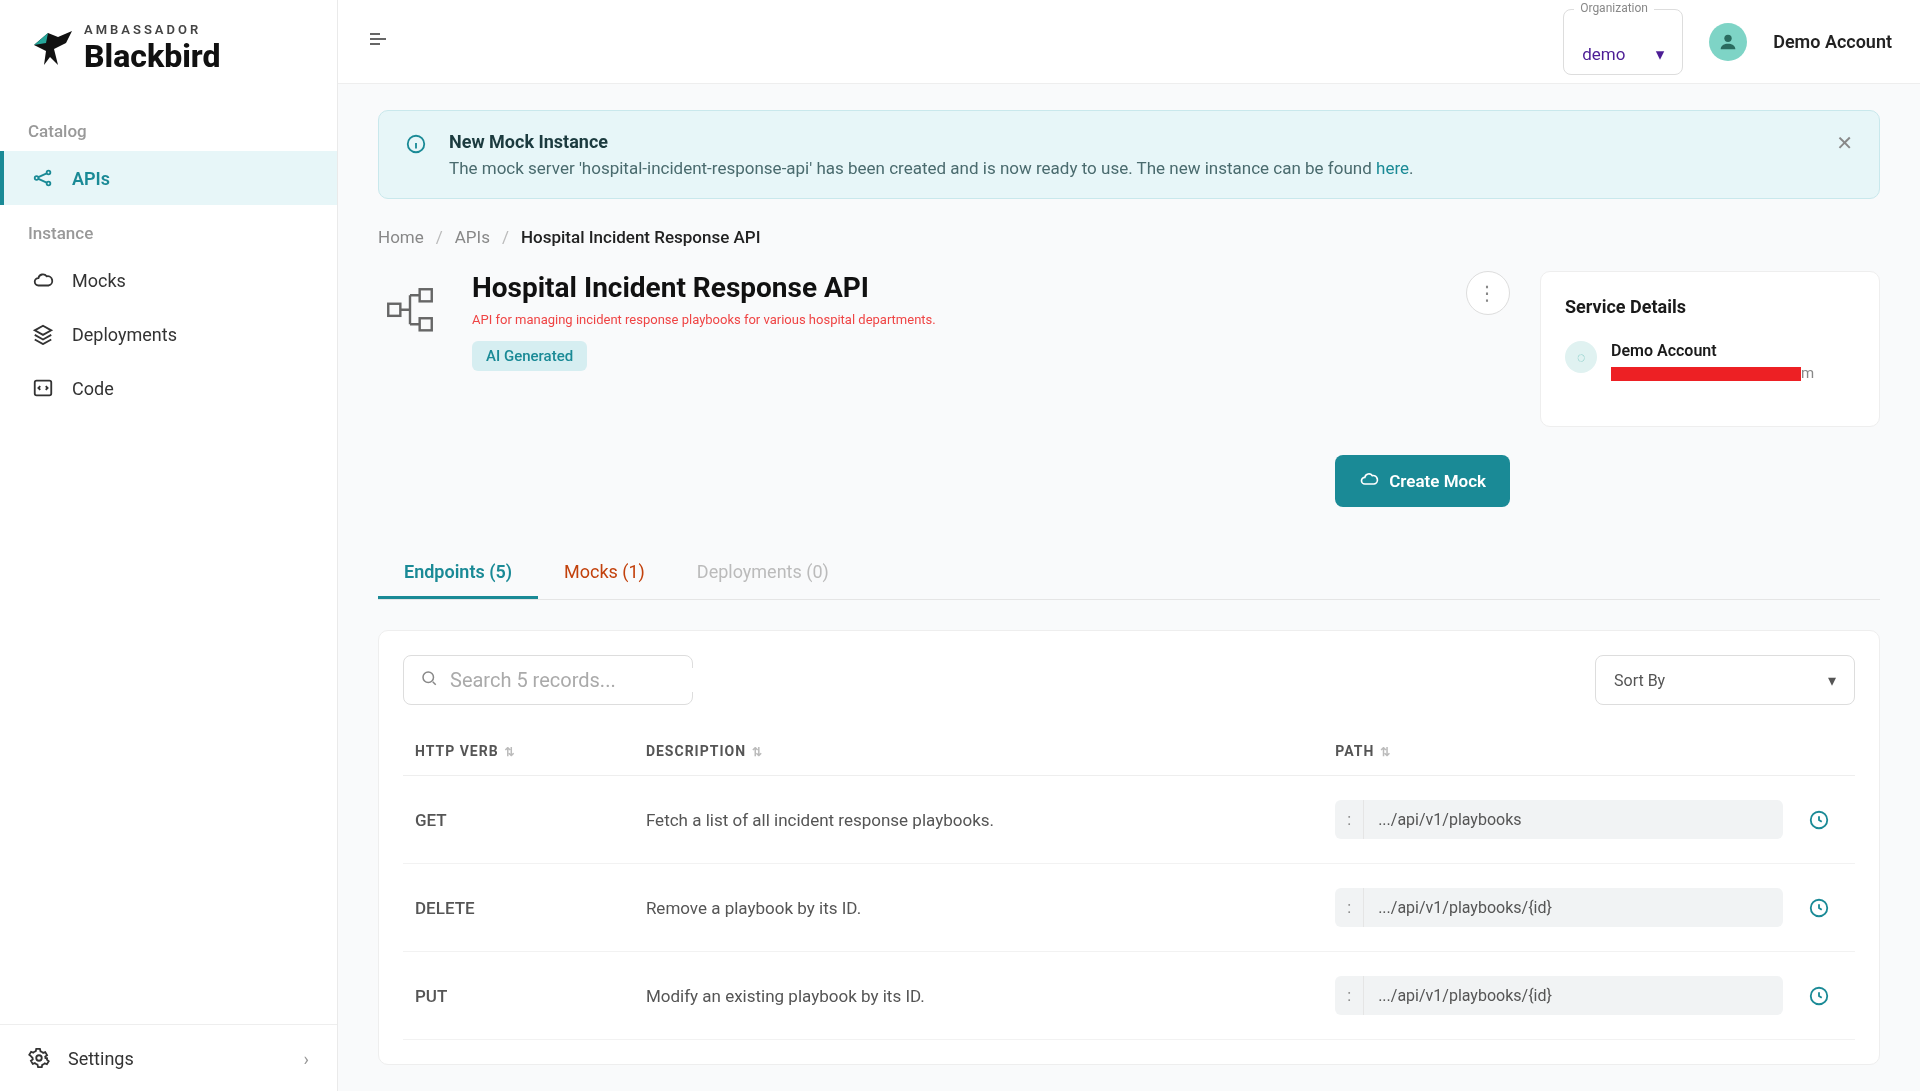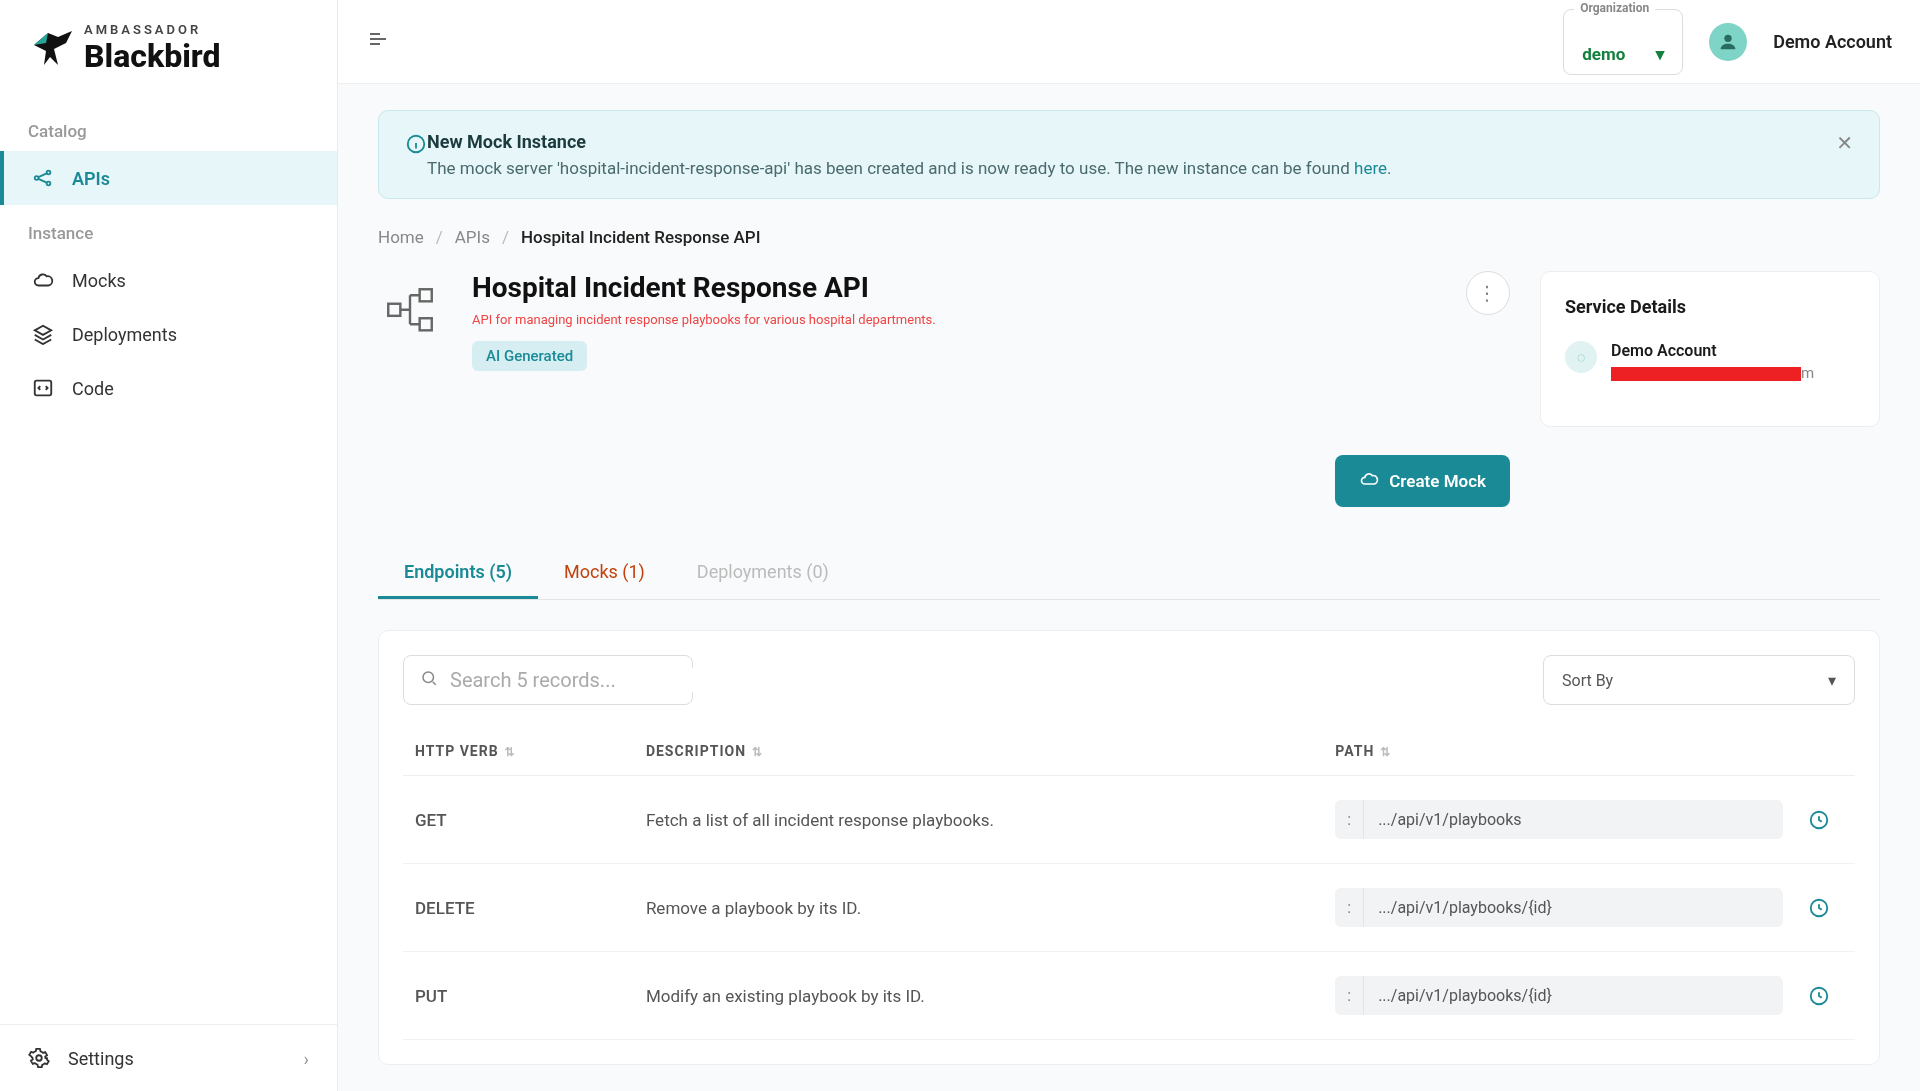--- a/index.html
+++ b/index.html
@@ -17,29 +17,29 @@
 .nav-item.active { background: #e7f6f8; color: #1a8a96; border-left: 4px solid #1a8a96; font-weight: 600; }
 .nav-icon { width: 22px; height: 22px; flex-shrink: 0; display: flex; align-items: center; justify-content: center; }
 .sidebar-footer { margin-top: auto; border-top: 1px solid #eee; padding: 22px 28px; display: flex; align-items: center; gap: 18px; font-size: 18px; color: #333; cursor: pointer; }
 .sidebar-footer .chev { margin-left: auto; color: #999; }
 
 
 .main { flex: 1; display: flex; flex-direction: column; overflow: auto; background: #f9fafb; }
 .topbar { height: 86px; background: #fff; display: flex; align-items: center; padding: 0 28px; border-bottom: 1px solid #eee; }
 .hamburger { font-size: 22px; color: #666; cursor: pointer; }
 .topbar-right { margin-left: auto; display: flex; align-items: center; gap: 26px; }
-.org-select { border: 1px solid #ddd; border-radius: 8px; padding: 10px 18px; min-width: 120px; position: relative; font-weight: bold; }
+.org-select { border: 1px solid #ddd; border-radius: 8px; padding: 10px 18px; min-width: 120px; position: relative; }
 .org-label { position: absolute; top: -9px; left: 10px; background: #fff; padding: 0 6px; font-size: 12px; color: #888; }
-.org-value { font-size: 17px; color: #15803d; display: flex; align-items: center; justify-content: space-between; gap: 14px; margin-top: 24px; }
+.org-value { font-size: 17px; color: #4c1d95; display: flex; align-items: center; justify-content: space-between; gap: 14px; margin-top: 24px; }
 .avatar { width: 38px; height: 38px; border-radius: 50%; background: #7ed4c6; display: flex; align-items: center; justify-content: center; color: #2a6b5f; font-weight: 700; font-size: 14px; }
 .user-name { font-size: 18px; font-weight: 600; color: #222; }
 
 
 .content { padding: 26px 40px; }
-.alert { background: #e7f6f8; border: 1px solid #c9e8ec; border-radius: 10px; padding: 20px 26px; display: flex; align-items: flex-start; margin-bottom: 28px; }
+.alert { background: #e7f6f8; border: 1px solid #c9e8ec; border-radius: 10px; padding: 20px 26px; display: flex; gap: 22px; align-items: flex-start; margin-bottom: 28px; }
 .alert-icon { width: 22px; height: 22px; color: #1a8a96; flex-shrink: 0; margin-top: 2px; }
 .alert-body { flex: 1; }
 .alert-title { font-weight: 700; font-size: 18px; margin-bottom: 6px; color: #1c3b3f; }
 .alert-text { font-size: 17px; color: #4a6b6e; }
 .alert-text a, .alert-link { color: #1a8a96; cursor: pointer; }
 .alert-close { color: #888; font-size: 20px; cursor: pointer; }
 
 .breadcrumb { display: flex; gap: 12px; font-size: 17px; color: #888; margin-bottom: 24px; }
 .breadcrumb .sep { color: #bbb; }
 .breadcrumb .current { color: #222; font-weight: 500; }
@@ -69,21 +69,21 @@
 .tab { padding: 14px 26px; font-size: 18px; color: #c2410c; cursor: pointer; border-bottom: 3px solid transparent; }
 .tab.active { color: #1a8a96; border-bottom-color: #1a8a96; font-weight: 600; }
 .tab.disabled { color: #bbb; }
 
 
 .panel { background: #fff; border: 1px solid #eee; border-radius: 10px; padding: 24px; }
 .panel-top { display: flex; justify-content: space-between; margin-bottom: 22px; }
 .search-box { border: 1px solid #ddd; border-radius: 8px; padding: 12px 16px; display: flex; align-items: center; gap: 12px; width: 290px; }
 .search-box input { border: none; outline: none; font-size: 20px; flex: 1; color: #333; }
 .search-box input::placeholder { color: #aaa; }
-.sort-box { border: 1px solid #ddd; border-radius: 8px; padding: 12px 18px; width: 312px; display: flex; justify-content: space-between; align-items: center; font-size: 16px; color: #555; cursor: pointer; }
+.sort-box { border: 1px solid #ddd; border-radius: 8px; padding: 12px 18px; width: 260px; display: flex; justify-content: space-between; align-items: center; font-size: 16px; color: #555; cursor: pointer; }
 
 .tbl { width: 100%; border-collapse: collapse; }
 .tbl th { text-align: left; font-size: 14px; letter-spacing: 1px; text-transform: uppercase; color: #555; font-weight: 700; padding: 16px 12px; border-bottom: 1px solid #eee; }
 .tbl th .sort-ic { color: #bbb; font-size: 12px; margin-left: 6px; }
 .tbl td { padding: 24px 12px; font-size: 17px; color: #555; border-bottom: 1px solid #f2f2f2; }
 .verb-cell { font-weight: 500; color: #333; }
 .path-cell { display: flex; align-items: center; gap: 0; }
 .path-prefix { background: #f1f3f4; color: #888; padding: 10px 12px; border-radius: 6px 0 0 6px; font-size: 16px; border-right: 1px solid #e5e5e5; }
 .path-val { background: #f1f3f4; color: #555; padding: 10px 14px; border-radius: 0 6px 6px 0; font-size: 16px; flex: 1; }
 .row-action { color: #1a8a96; width: 24px; height: 24px; display: flex; align-items: center; justify-content: center; }

